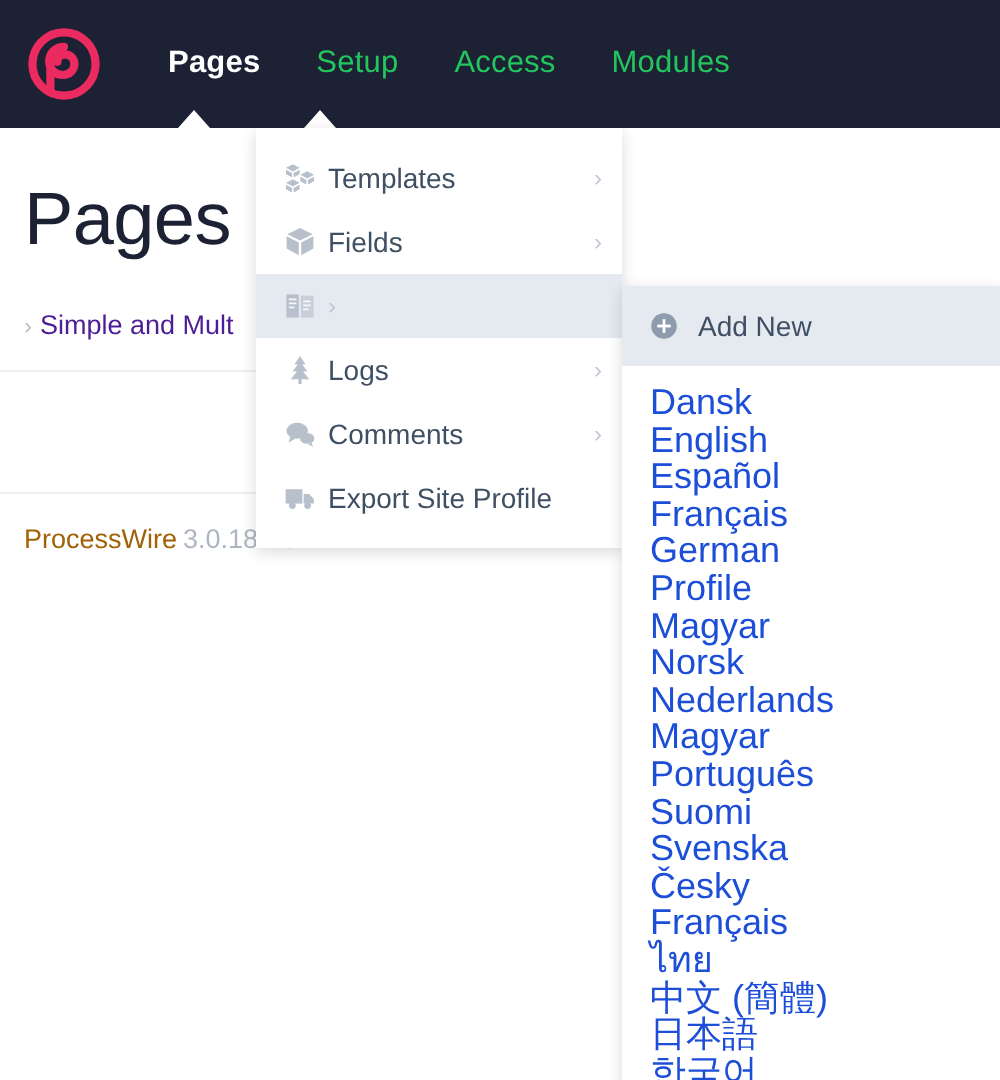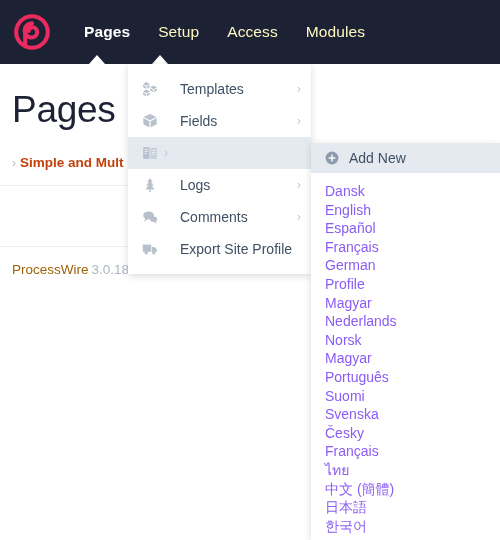--- a/index.html
+++ b/index.html
@@ -42,21 +42,21 @@
   .nav {
     position: absolute;
     left: 70px;
     top: 0;
     height: 64px;
     display: flex;
     align-items: center;
   }
   .nav-item {
     font-size: 15.5px;
-    color: #fef9c3;
+    color: #22c55e;
     padding: 0 14px;
     line-height: 64px;
     cursor: pointer;
     white-space: nowrap;
     letter-spacing: .1px;
   }
   .nav-item.active {
     color: #ffffff;
     font-weight: bold;
   }
@@ -97,23 +97,22 @@
     font-size: 13.5px;
     color: #db2d5f;
     white-space: nowrap;
   }
   .breadcrumb .crumb-sep {
     color: #b9c0cc;
     margin-right: 4px;
     font-size: 12px;
   }
   .breadcrumb .crumb-link {
-    color: #c2410c;
-    cursor: pointer;
-    font-weight: bold;
+    color: #4c1d95;
+    cursor: pointer;
   }
   .content-rule {
     position: absolute;
     left: 0;
     top: 121px;
     width: 500px;
     height: 1px;
     background: #eceef1;
   }
   .footer-rule {
@@ -157,21 +156,21 @@
   }
   .menu-row.highlight { background: #e5eaf0; }
   .menu-row .mi {
     width: 22px;
     height: 16px;
     flex: 0 0 22px;
     display: block;
     opacity: .62;
   }
   .menu-row .mlabel {
-    margin-left: 16px;
+    margin-left: 0;
     flex: 1 1 auto;
     white-space: nowrap;
   }
   .menu-row .chev {
     flex: 0 0 auto;
     color: #bfc7d2;
     font-size: 12px;
     line-height: 1;
   }
 
@@ -180,21 +179,21 @@
     position: absolute;
     left: 311px;
     top: 143px;
     width: 189px;
     background: #ffffff;
     box-shadow: 0 2px 7px rgba(28,33,51,.16);
     z-index: 30;
     padding-bottom: 4px;
   }
   .sub-addnew {
-    height: 30px;
+    height: 40px;
     display: flex;
     align-items: center;
     padding-left: 14px;
     background: #e5eaf0;
     color: #3f5064;
     font-size: 14px;
     cursor: pointer;
   }
   .sub-addnew .plus-ic {
     width: 14px;
@@ -203,22 +202,22 @@
     margin-right: 10px;
     display: block;
   }
   .sub-list {
     padding: 9px 0 2px 0;
   }
   .sub-item {
     height: 18.6px;
     line-height: 18.6px;
     padding-left: 14px;
-    font-size: 14px;
-    color: #8b5cf6;
+    font-size: 18px;
+    color: #1d4ed8;
     white-space: nowrap;
     cursor: pointer;
   }
 </style>
 </head>
 <body>
 
 <div class="app">
 
   <div class="masthead">
@@ -368,22 +367,22 @@
     </div>
 
     <div class="sub-list">
       <div class="sub-item">Dansk</div>
       <div class="sub-item">English</div>
       <div class="sub-item">Español</div>
       <div class="sub-item">Français</div>
       <div class="sub-item">German</div>
       <div class="sub-item">Profile</div>
       <div class="sub-item">Magyar</div>
+      <div class="sub-item">Norsk</div>
       <div class="sub-item">Nederlands</div>
-      <div class="sub-item">Norsk</div>
       <div class="sub-item">Magyar</div>
       <div class="sub-item">Português</div>
       <div class="sub-item">Suomi</div>
       <div class="sub-item">Svenska</div>
       <div class="sub-item">Česky</div>
       <div class="sub-item">Français</div>
       <div class="sub-item">ไทย</div>
       <div class="sub-item">中文 (簡體)</div>
       <div class="sub-item">日本語</div>
       <div class="sub-item">한국어</div>

